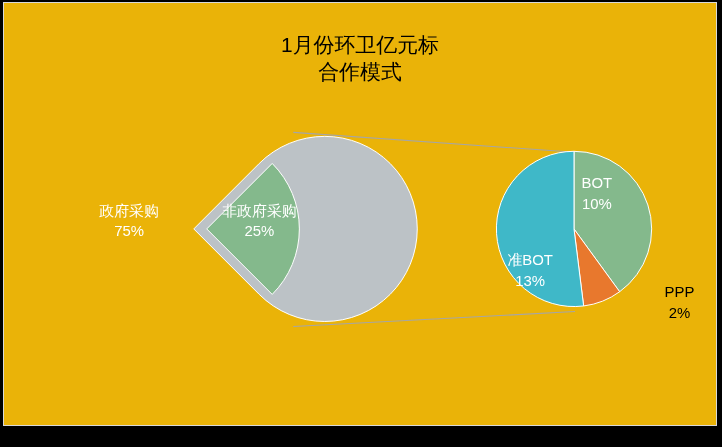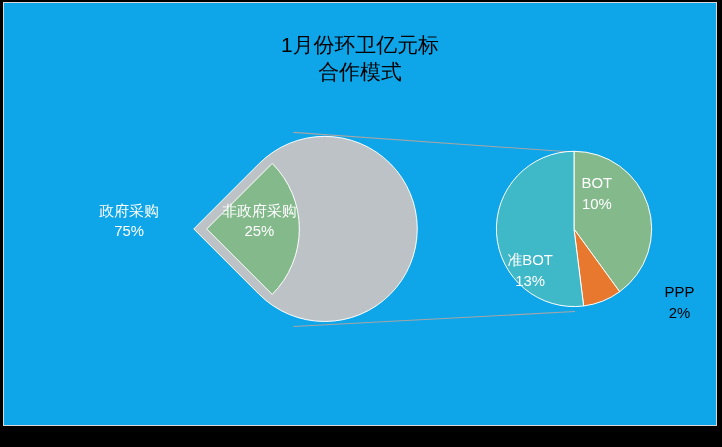--- a/index.html
+++ b/index.html
@@ -12,21 +12,21 @@
     height: 447px;
     font-family: "Liberation Sans", sans-serif;
     overflow: hidden;
   }
   #chart-frame {
     position: absolute;
     left: 3px;
     top: 2px;
     width: 714px;
     height: 424px;
-    background: #0ea5e9;
+    background: #eab308;
     border: 1px solid #d9d9d9;
     box-sizing: border-box;
   }
   #chart-svg {
     display: block;
     width: 100%;
     height: 100%;
   }
   .title-text {
     font-size: 21px;

